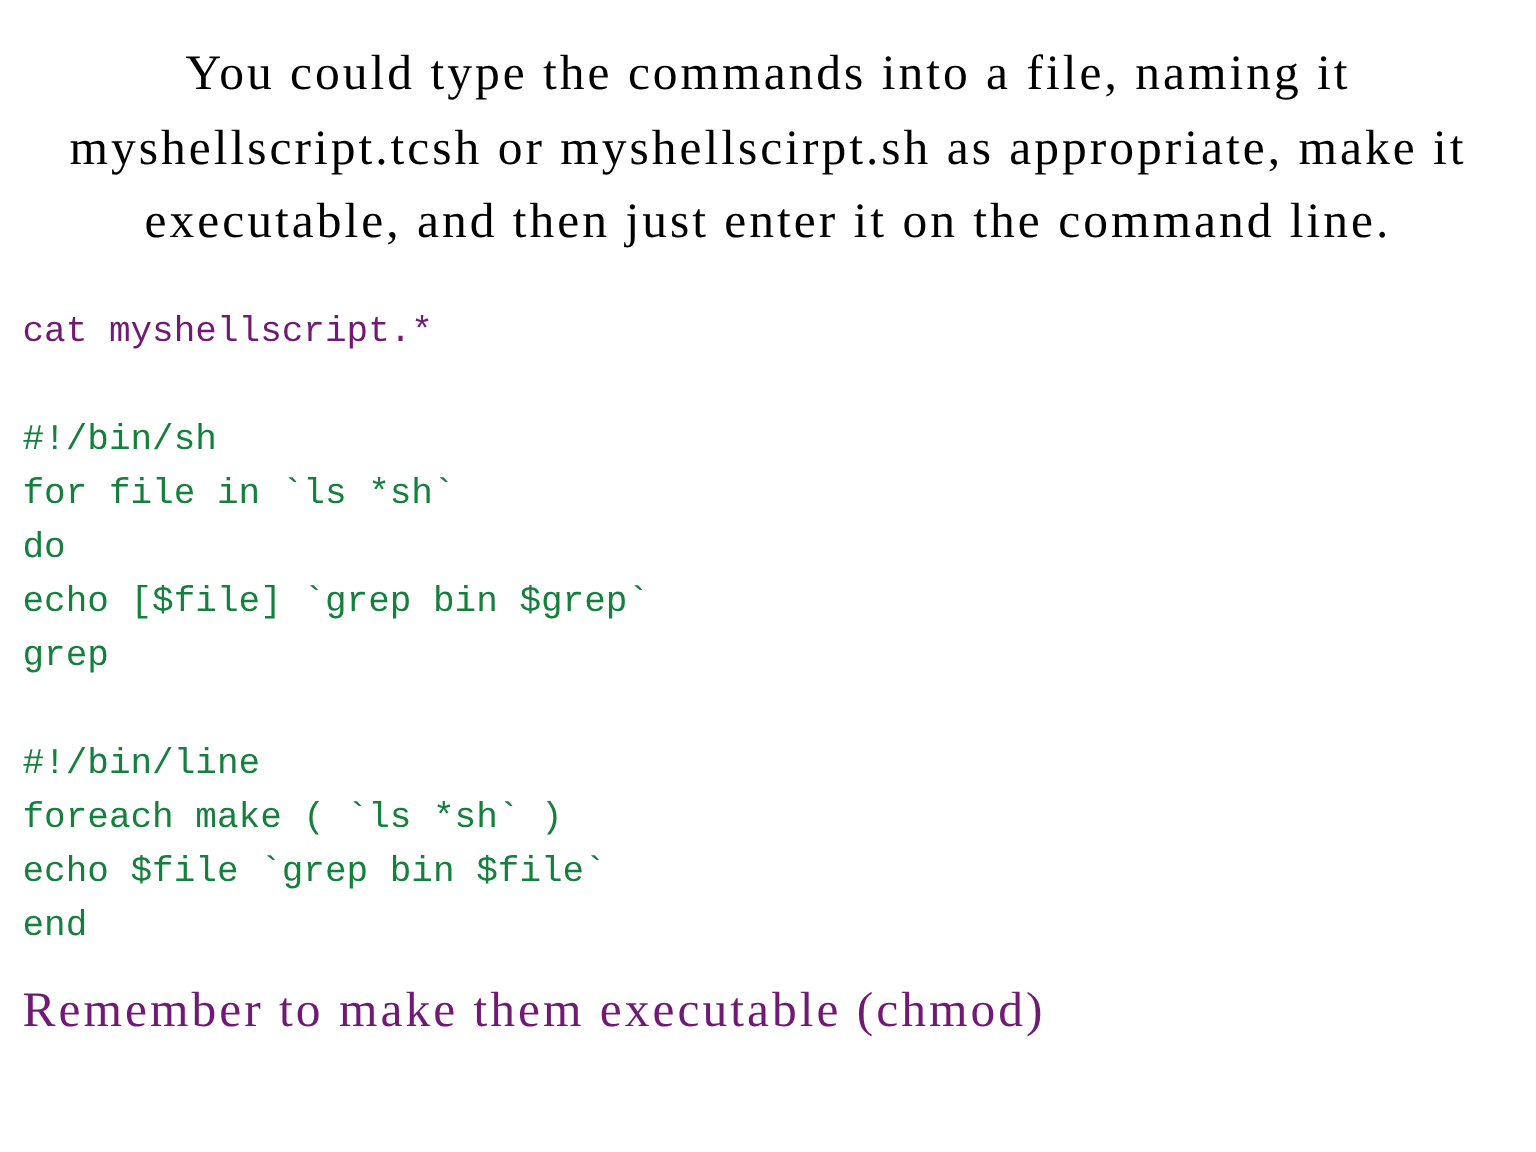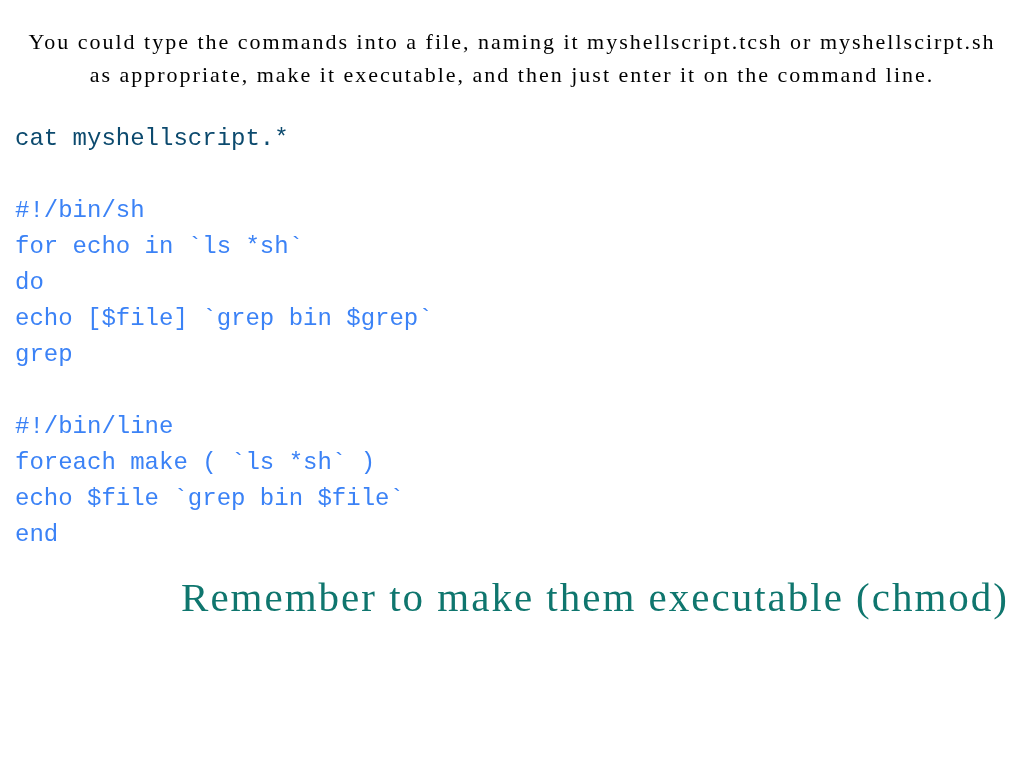--- a/index.html
+++ b/index.html
@@ -9,59 +9,59 @@
     height: 768px;
     background: #ffffff;
     overflow: hidden;
   }
   body {
     padding: 25px 15px 0 15px;
     box-sizing: border-box;
   }
   .intro {
     font-family: "Papyrus", "Comic Sans MS", cursive, serif;
-    font-size: 22px;
+    font-size: 33px;
     color: #000000;
     text-align: center;
     line-height: 1.5;
     letter-spacing: 2px;
     margin-bottom: 30px;
   }
   .code-block {
     font-family: "Courier New", Courier, monospace;
     font-size: 24px;
     line-height: 1.5;
     white-space: pre;
     margin-left: 0;
     margin-bottom: 20px;
   }
   .cmd {
-    color: #0c4a6e;
+    color: #701a75;
   }
   .out {
-    color: #3b82f6;
+    color: #15803d;
   }
   .footer {
     font-family: "Papyrus", "Comic Sans MS", cursive, serif;
-    font-size: 41px;
-    color: #0f766e;
-    text-align: right;
+    font-size: 33px;
+    color: #701a75;
+    text-align: left;
     letter-spacing: 2px;
     margin-top: 18px;
   }
 </style>
 </head>
 <body>
 
 <div class="intro">You could type the commands into a file, naming it myshellscript.tcsh or myshellscirpt.sh as appropriate, make it executable, and then just enter it on the command line.</div>
 
 <div class="code-block"><span class="cmd">cat myshellscript.*</span>
 
 <span class="out">#!/bin/sh</span>
-<span class="out">for echo in `ls *sh`</span>
+<span class="out">for file in `ls *sh`</span>
 <span class="out">do</span>
 <span class="out">echo [$file] `grep bin $grep`</span>
 <span class="out">grep</span>
 
 <span class="out">#!/bin/line</span>
 <span class="out">foreach make ( `ls *sh` )</span>
 <span class="out">echo $file `grep bin $file`</span>
 <span class="out">end</span></div>
 
 <div class="footer">Remember to make them executable (chmod)</div>

